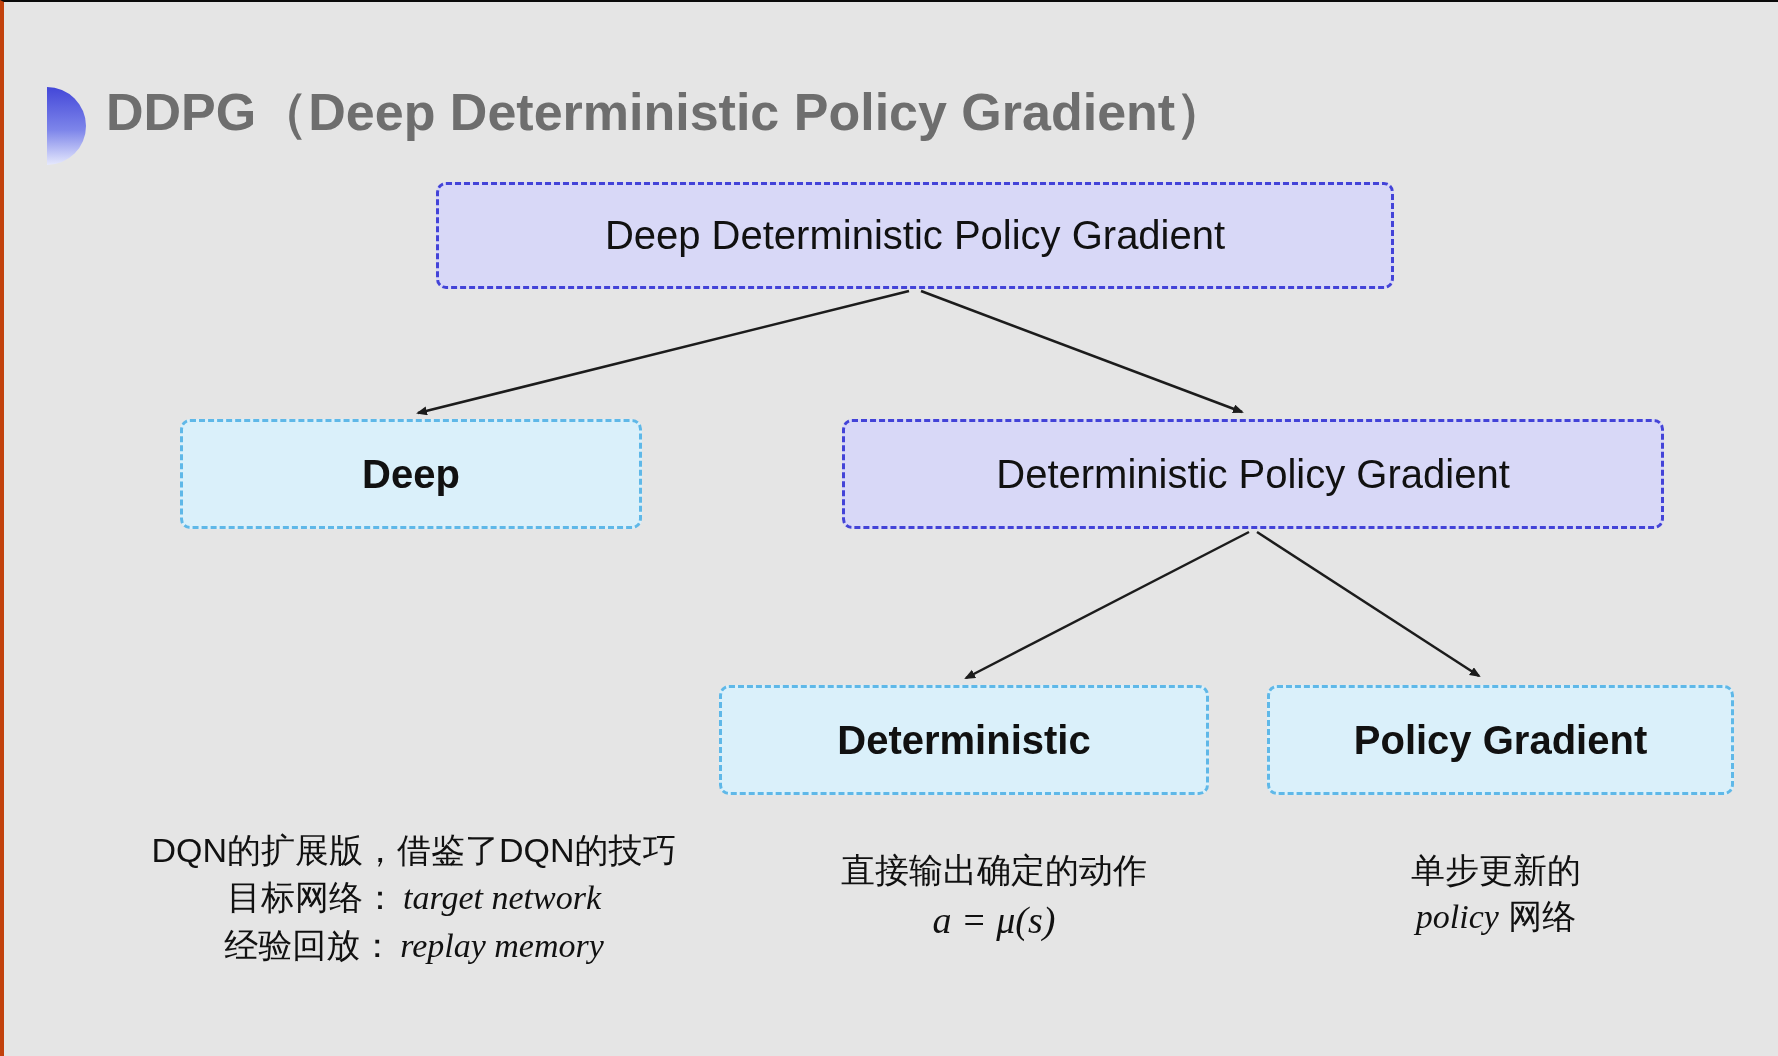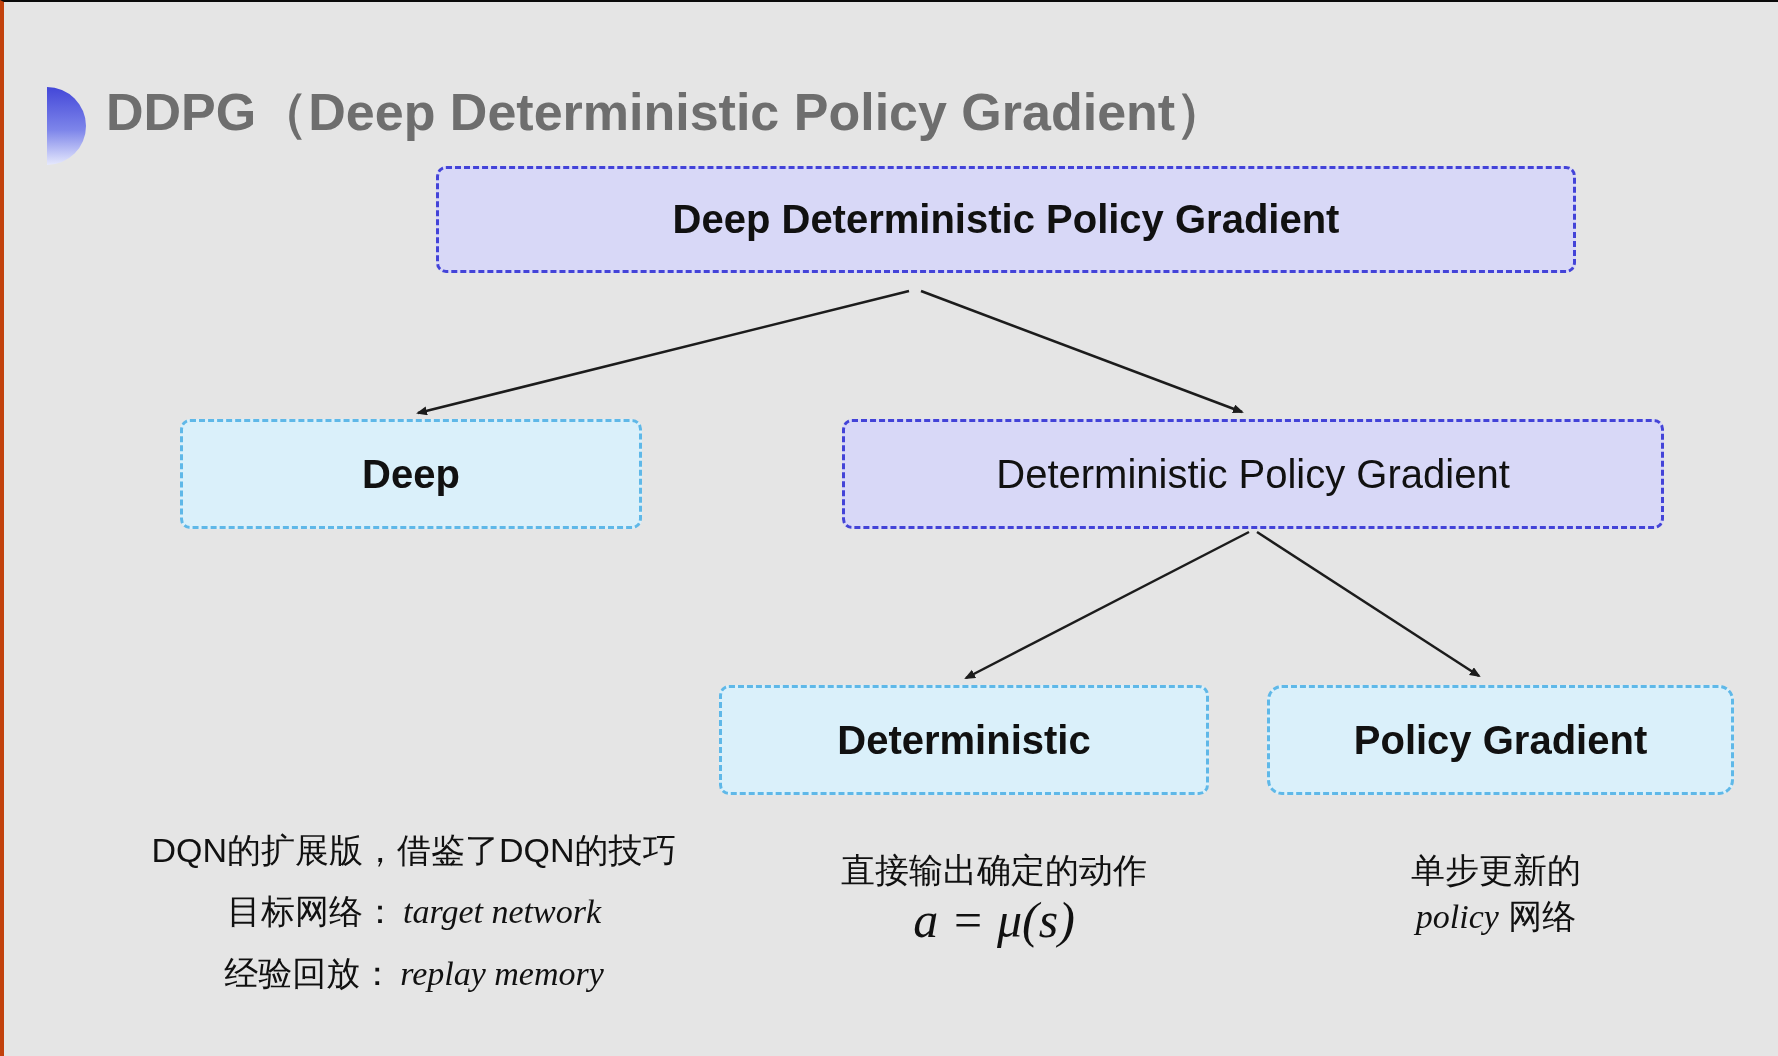--- a/index.html
+++ b/index.html
@@ -34,46 +34,46 @@
   }
   .node-purple{
     background:#d8d8f7;
     border:3px dashed #4343d8;
   }
   .node-blue{
     background:#daf0fa;
     border:3px dashed #5fb8e8;
     font-weight:bold;
   }
-  .node-root{left:432px;top:164px;width:1140px;height:107px;font-weight:bold;}
+  .node-root{left:432px;top:180px;width:958px;height:107px;}
   .node-deep{left:176px;top:417px;width:462px;height:110px;}
   .node-dpg{left:838px;top:417px;width:822px;height:110px;}
   .node-det{left:715px;top:683px;width:490px;height:110px;}
-  .node-pg{left:1263px;top:683px;width:467px;height:110px;border-radius:15px;}
+  .node-pg{left:1263px;top:683px;width:467px;height:110px;}
   .arrow-layer{
     position:absolute;left:0;top:0;width:1778px;height:1056px;
     pointer-events:none;
   }
   .note{
     position:absolute;
     display:flex;flex-direction:column;align-items:center;
     color:#111;
     font-size:34px;line-height:44px;
     text-align:center;
   }
-  .note-deep{left:120px;top:826px;width:580px;gap:17px;}
+  .note-deep{left:120px;top:826px;width:580px;gap:3px;}
   .note-det{left:740px;top:846px;width:500px;gap:6px;text-align:right;}
   .note-pg{left:1242px;top:846px;width:500px;gap:2px;}
   .note-line{white-space:nowrap;}
   .math{
     font-family:"Liberation Serif", serif;
     font-style:italic;
   }
   .note .label{margin-right:6px;}
-  .formula{font-size:50px;}
+  .formula{font-size:38px;}
 </style>
 </head>
 <body>
 
 <div class="canvas">
 
   <div class="title-bullet"></div>
   <div class="page-title">DDPG（Deep Deterministic Policy Gradient）</div>
 
   <svg class="arrow-layer" width="1778" height="1056" viewBox="0 0 1778 1056">

